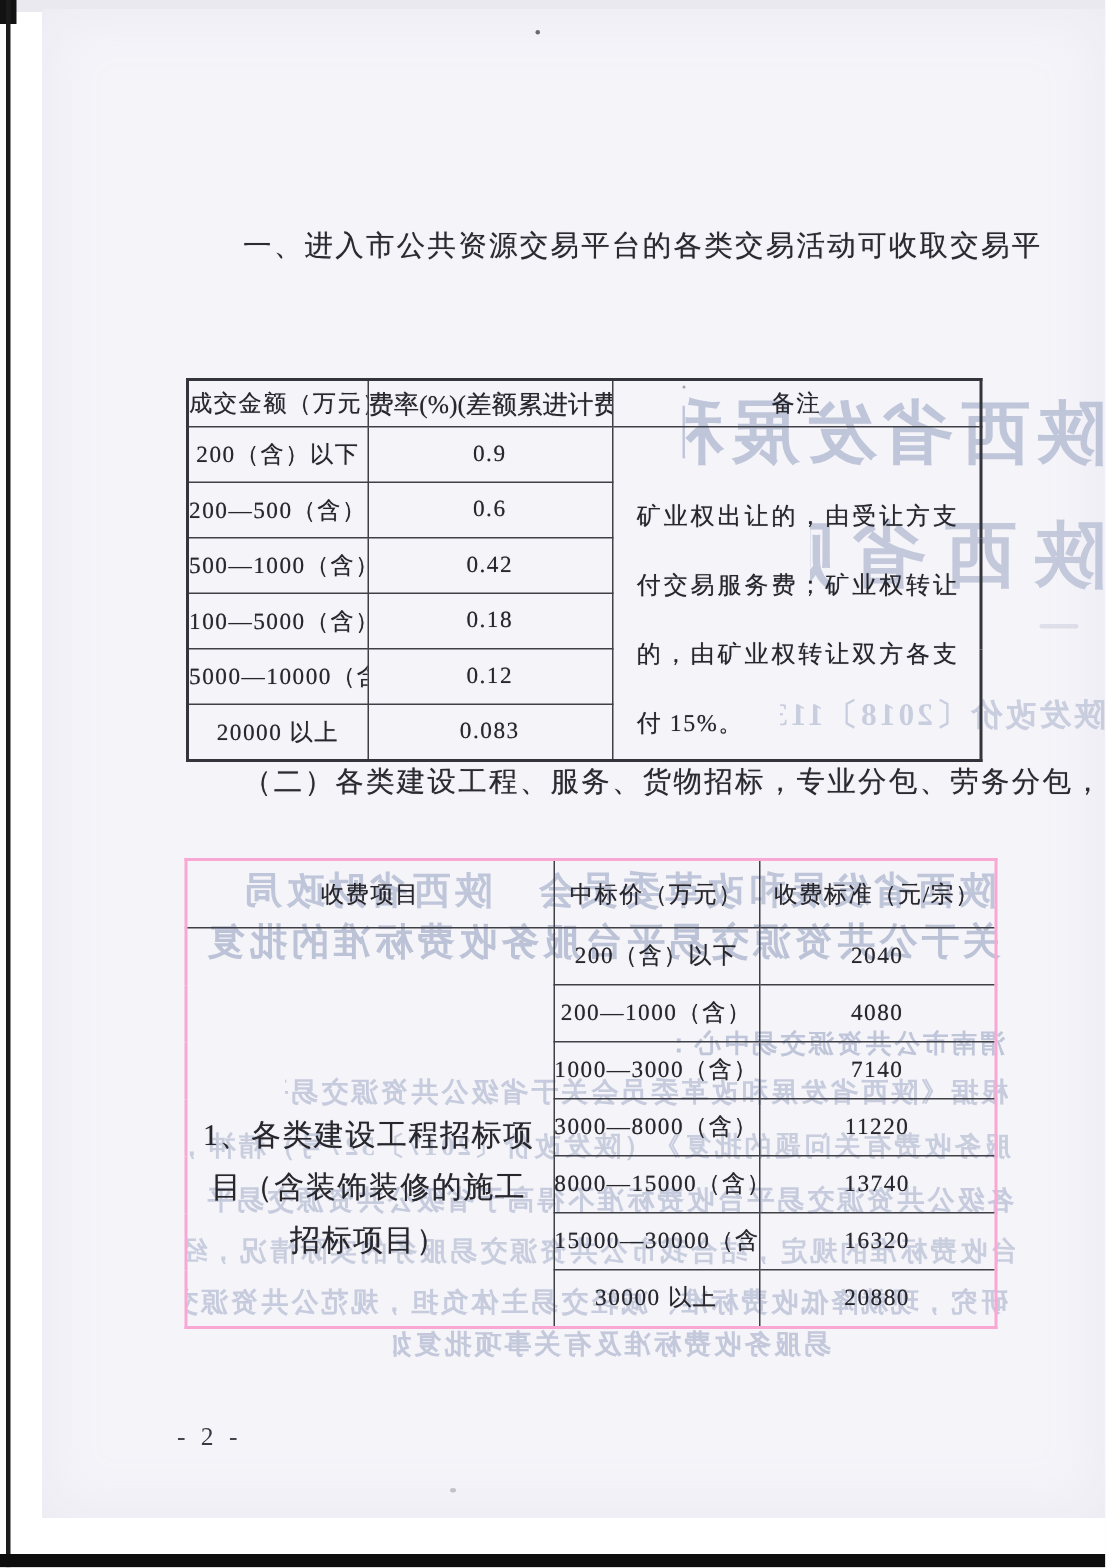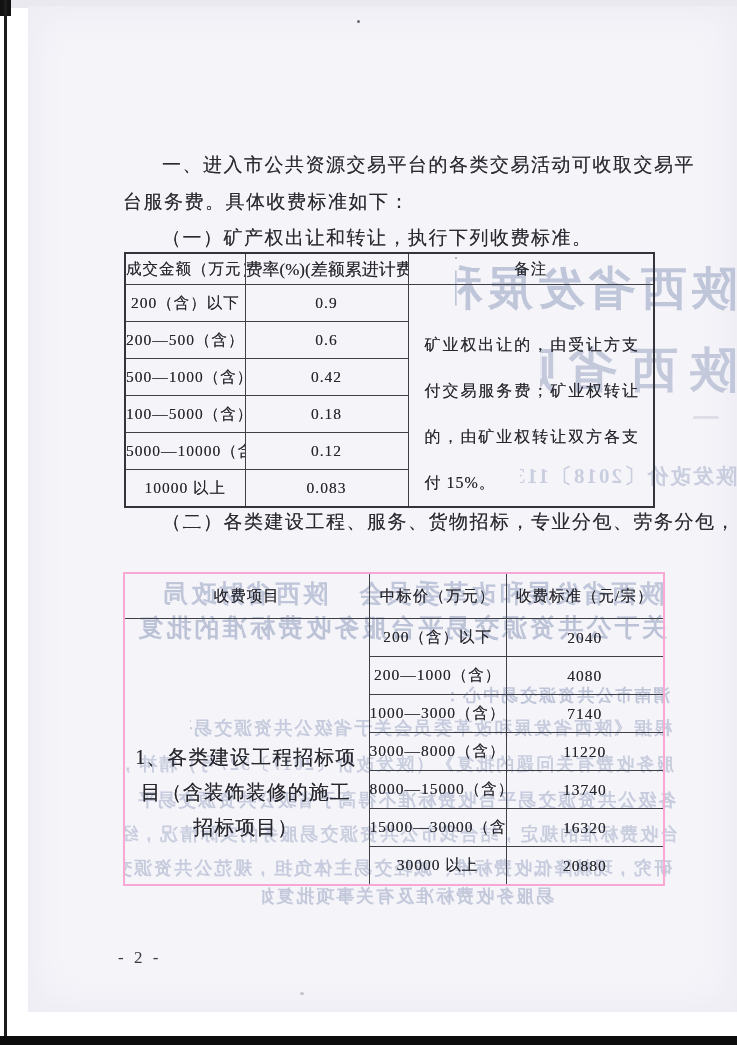--- a/index.html
+++ b/index.html
@@ -108,22 +108,20 @@
   <div class="bleed bl-l7">易服务收费标准及有关事项批复如下：</div>
 
   <div class="speck s1"></div>
   <div class="speck s2"></div>
   <div class="speck s3"></div>
   <div class="speck s4"></div>
 
   <div class="content">
 
     <div class="line p1a">一、进入市公共资源交易平台的各类交易活动可收取交易平</div>
-    <div class="line p1b">台服务费。具体收费标准如下：</div>
-    <div class="line sec1">（一）矿产权出让和转让，执行下列收费标准。</div>
 
     <table class="t1">
       <colgroup>
           <col style="width:120px">
           <col style="width:163px">
           <col style="width:246px">
         </colgroup>
       <tbody>
           <tr class="hrow">
         <td>成交金额（万元）</td>
@@ -145,21 +143,21 @@
       </tr>
       <tr class="drow">
         <td>100—5000（含）</td>
         <td>0.18</td>
       </tr>
       <tr class="drow">
         <td>5000—10000（含）</td>
         <td>0.12</td>
       </tr>
       <tr class="drow">
-        <td>10000 以上</td>
+        <td>20000 以上</td>
         <td>0.083</td>
       </tr>
     </tbody>
       </table>
 
     <div class="line sec2a">（二）各类建设工程、服务、货物招标，专业分包、劳务分包，</div>
 
     <table class="t2">
       <colgroup>
           <col style="width:245px">

